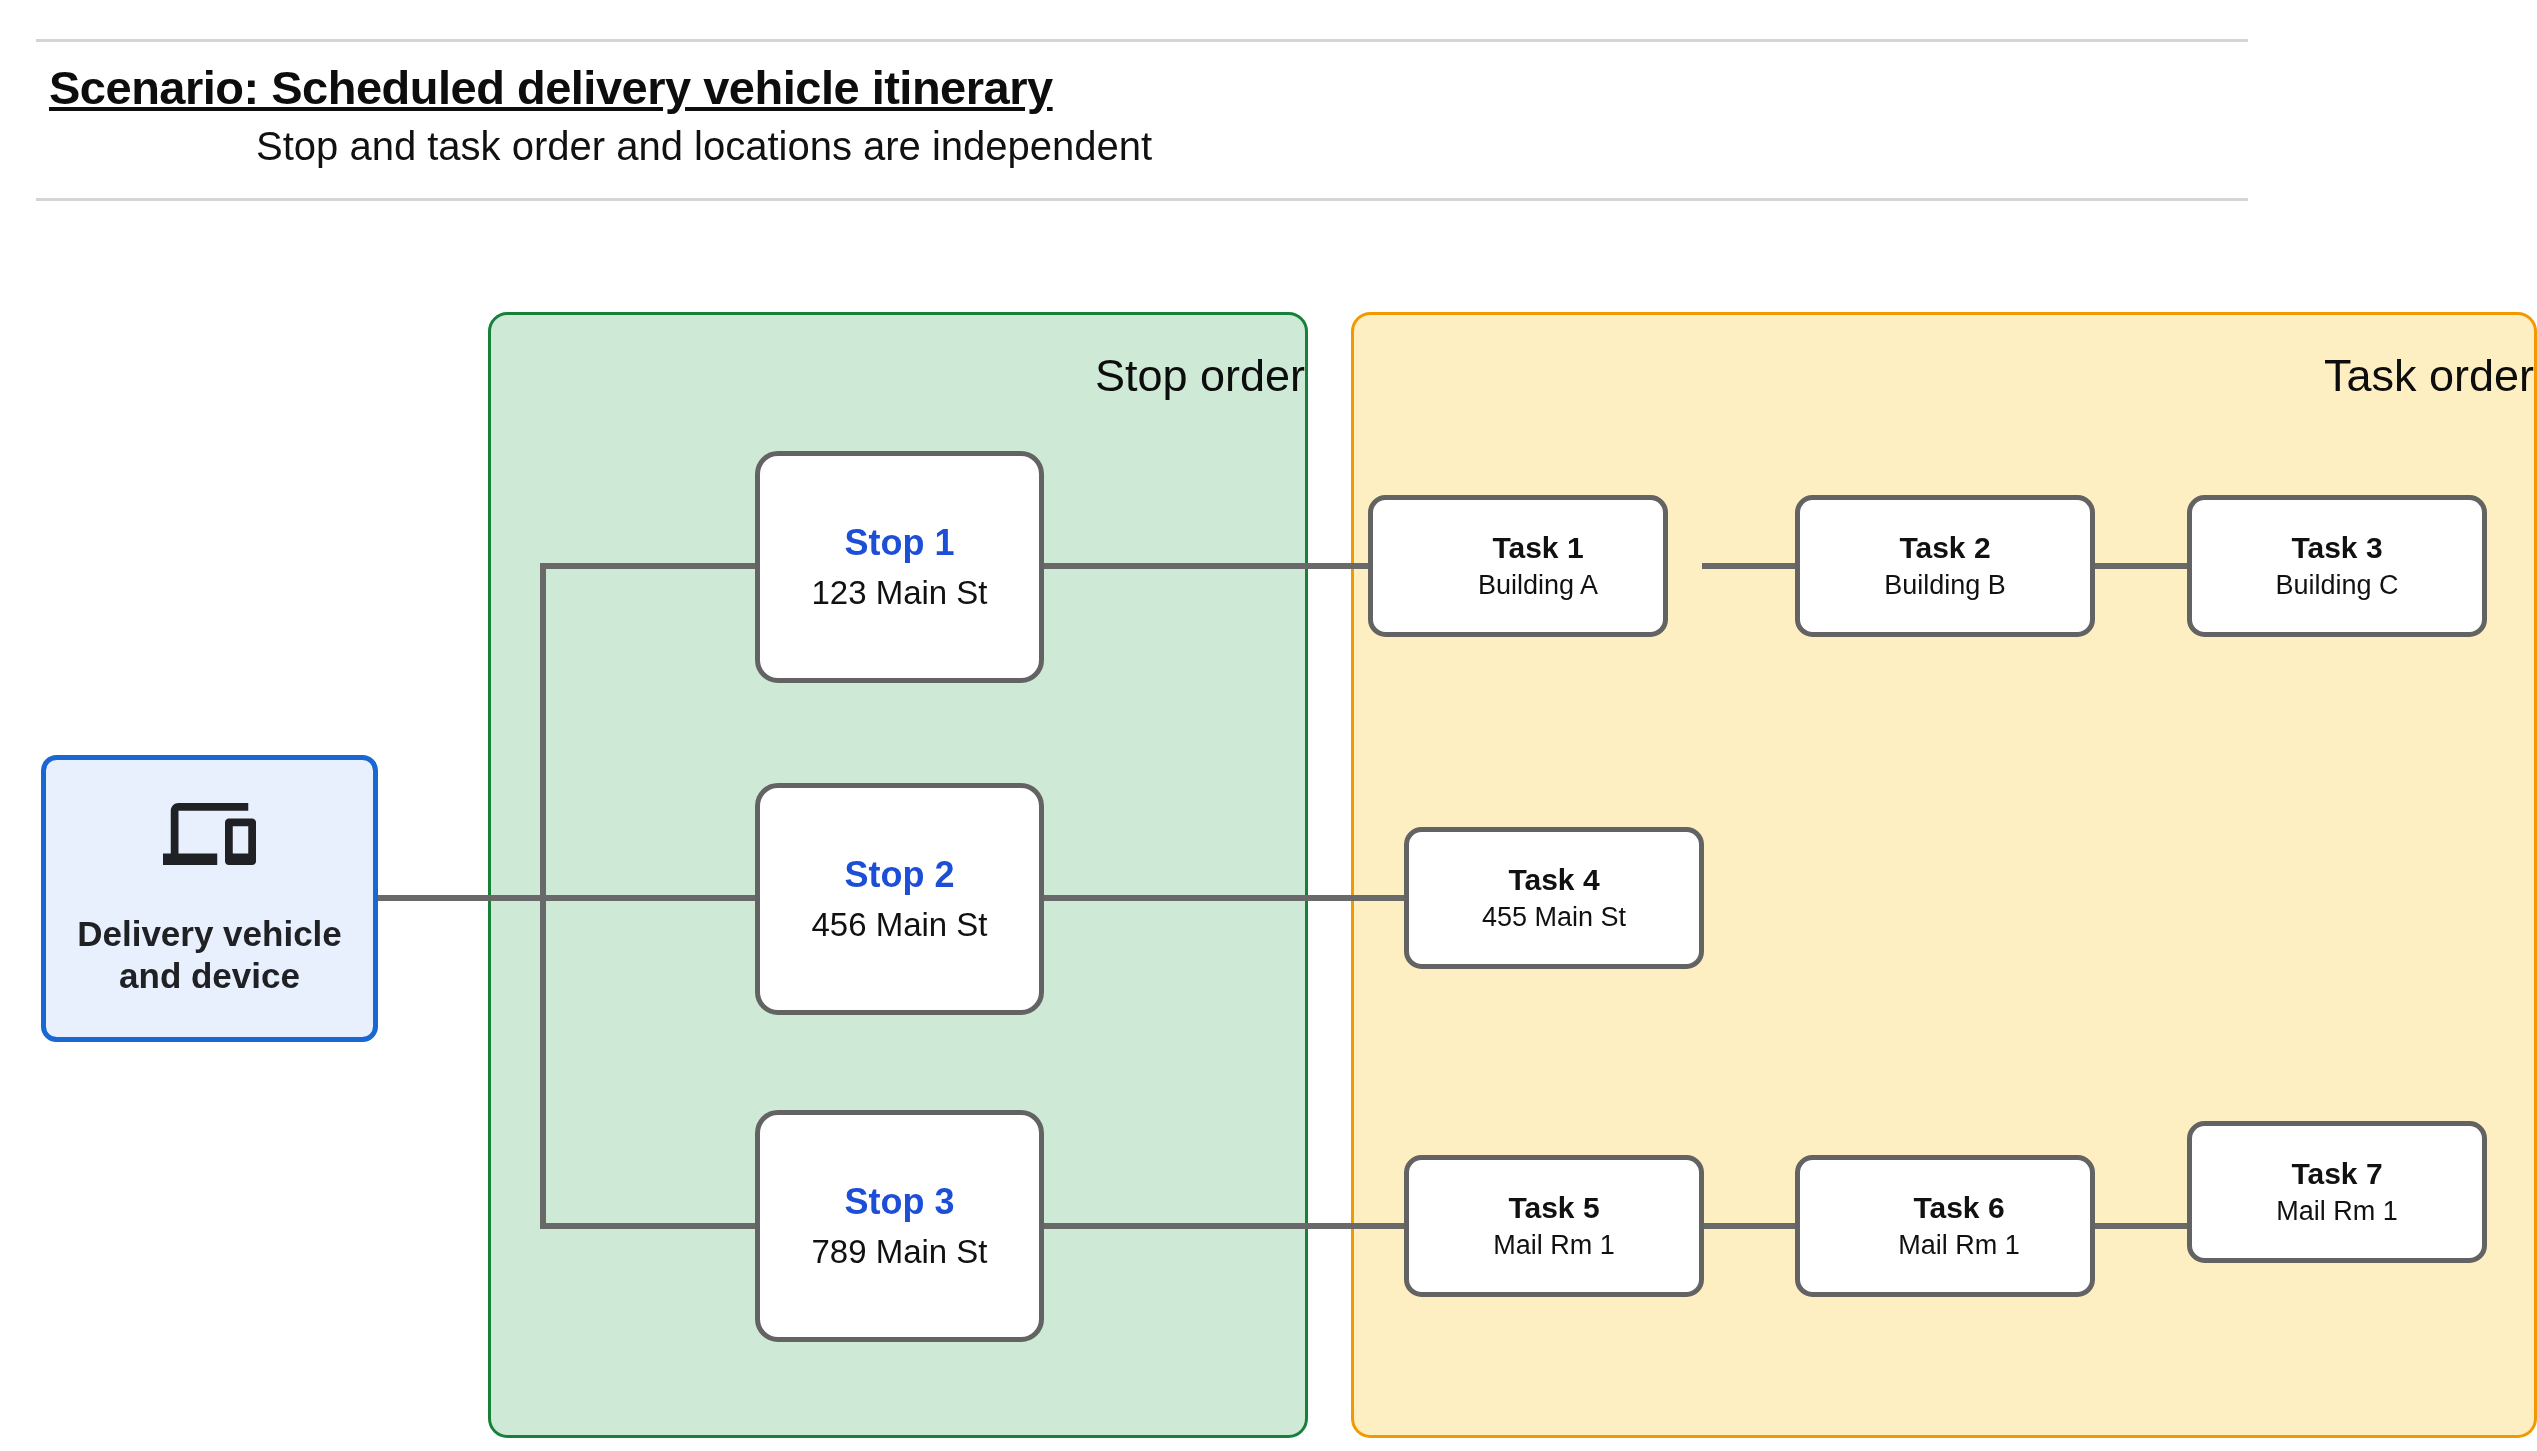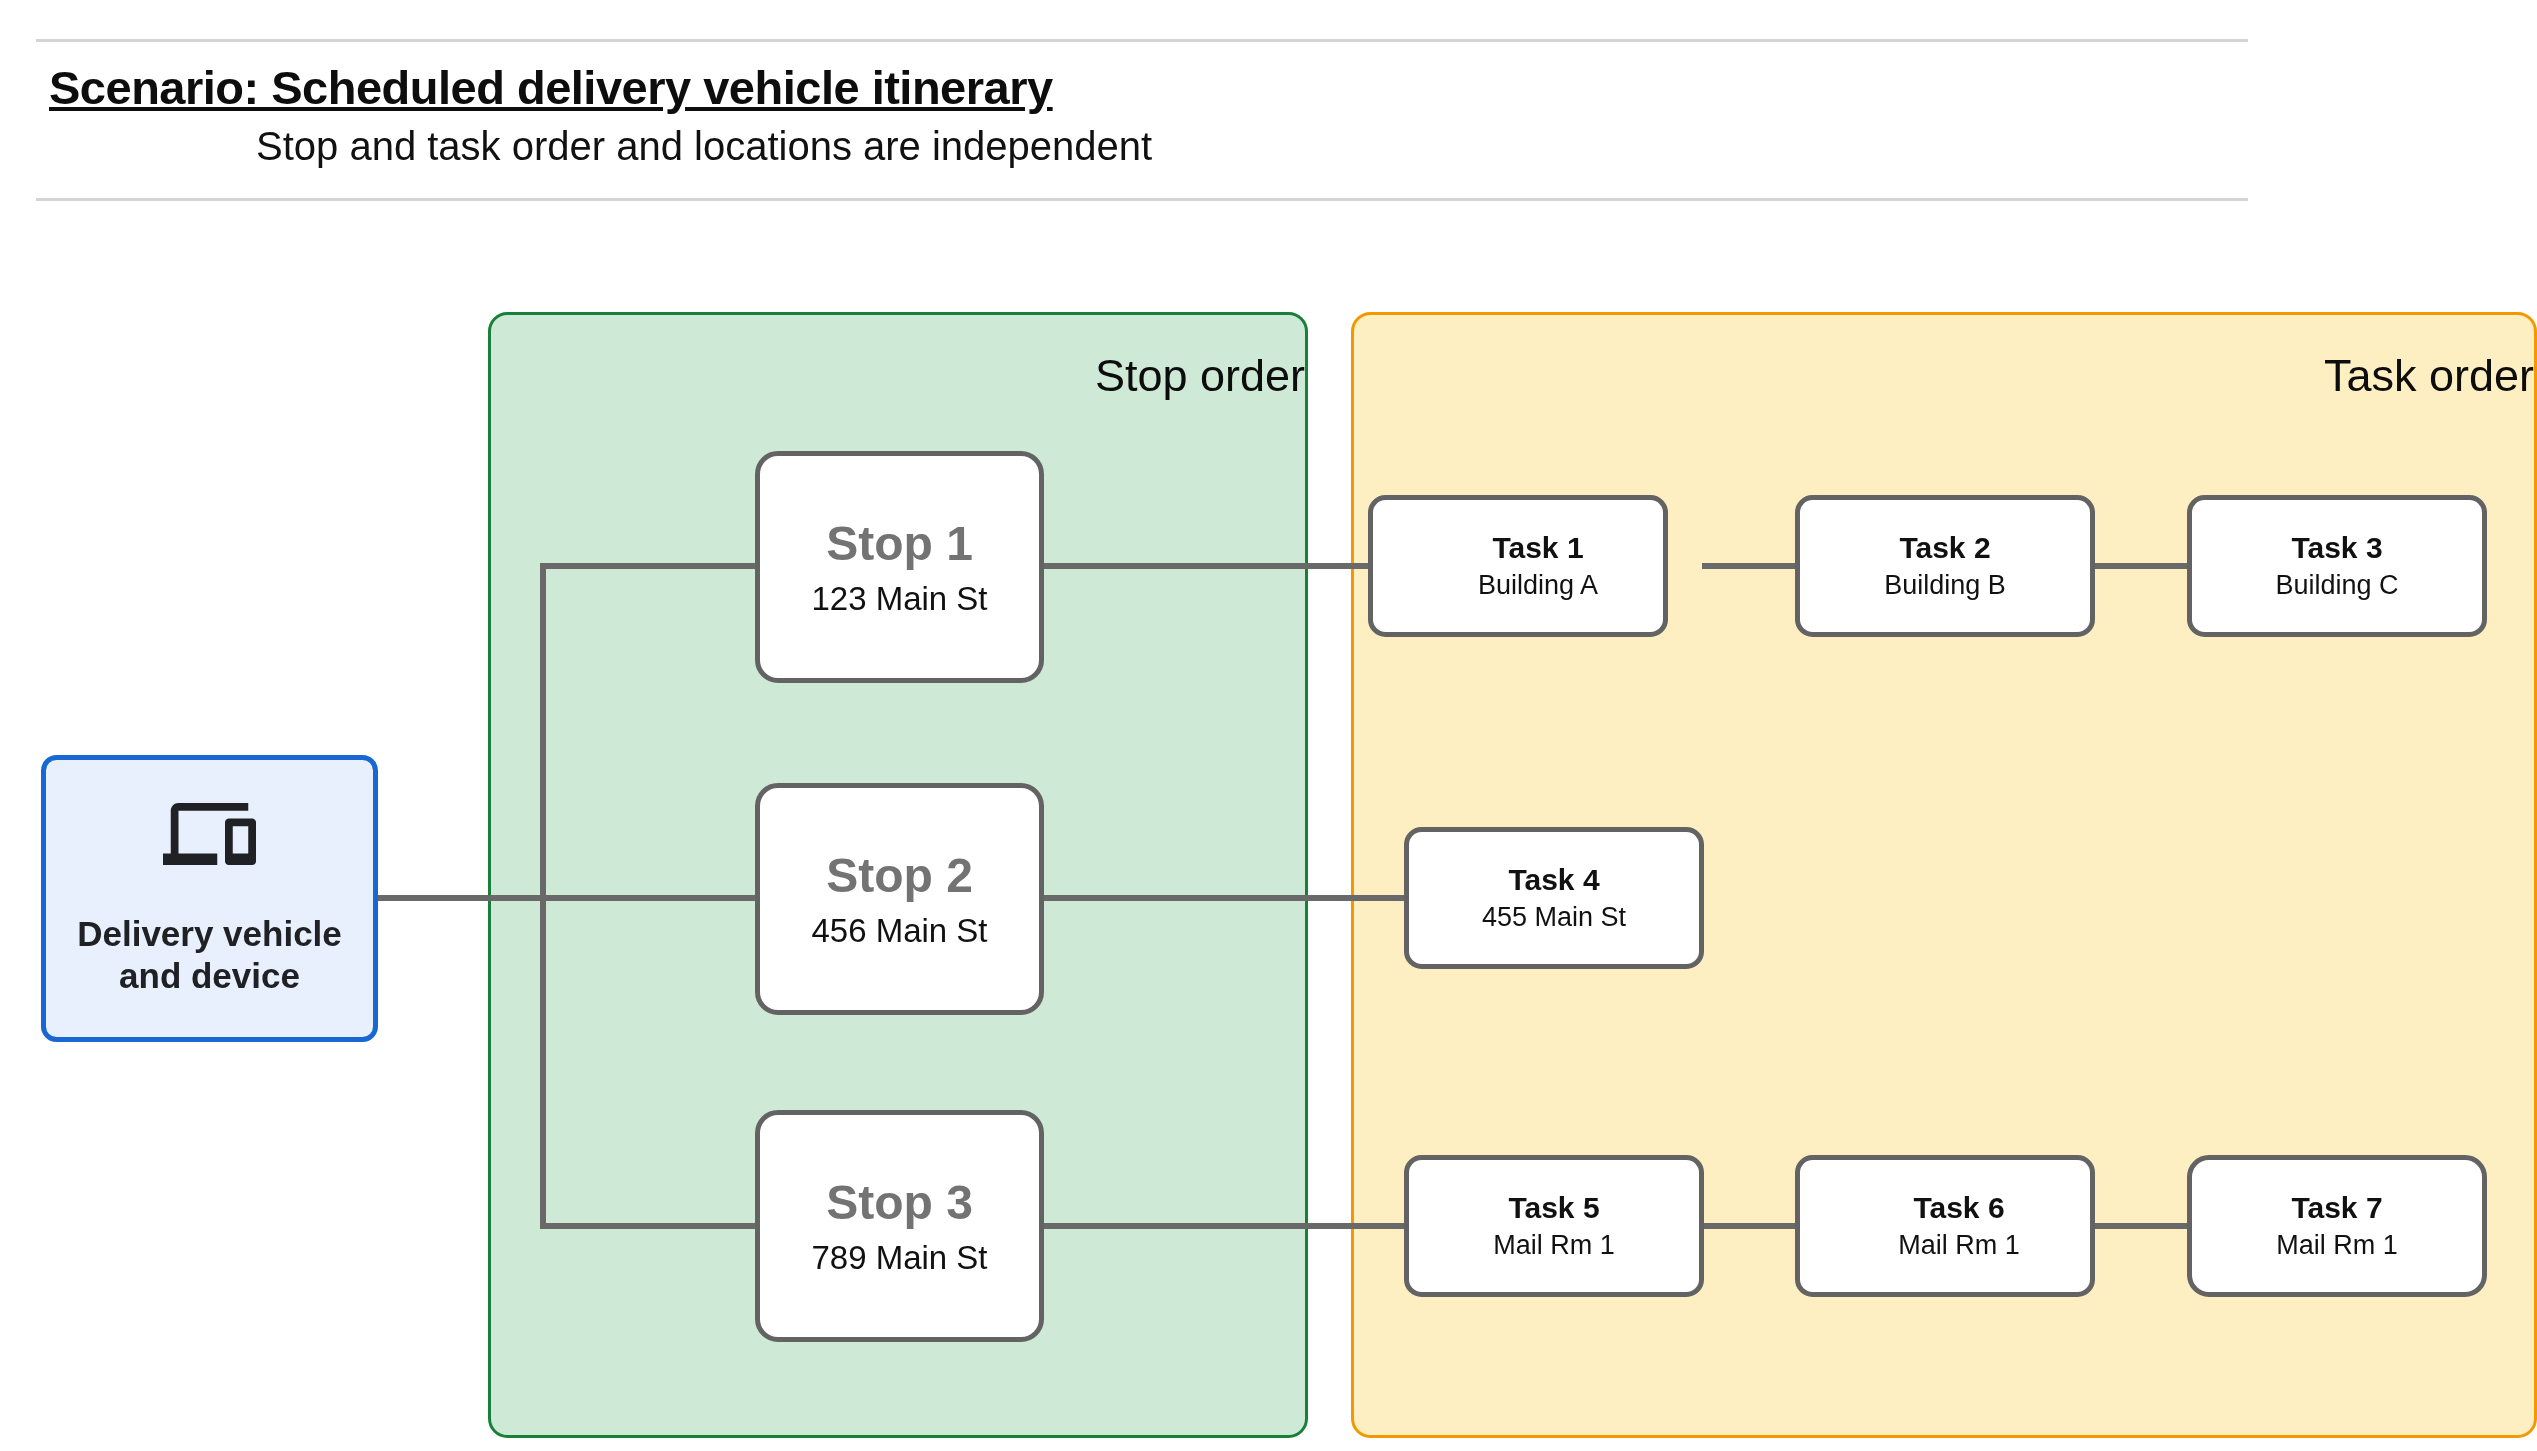--- a/index.html
+++ b/index.html
@@ -20,21 +20,21 @@
   .panel-title{position:absolute;top:35px;left:0;width:100%;text-align:right;font-size:45px;font-weight:normal;color:#0d0d0d;}
 
   
   .conn{position:absolute;background:#696969;z-index:2;}
 
   
   .node{position:absolute;background:#ffffff;border:5.8px solid #636363;box-sizing:border-box;
         display:flex;flex-direction:column;align-items:center;justify-content:center;text-align:center;z-index:3;}
   .stop-node{left:755px;width:289px;height:232px;border-radius:23px;gap:9.7px;}
   .task-node{width:300px;height:142px;border-radius:17.5px;gap:4.8px;}
-  .stop-title{font-size:48px;font-weight:bold;color:#737373;}
+  .stop-title{font-size:36px;font-weight:bold;color:#1d4ed8;}
   .stop-sub{font-size:33px;color:#111;}
   .task-title{font-size:30px;font-weight:bold;color:#111;}
   .task-sub{font-size:27px;color:#111;}
 
   .vehicle-node{position:absolute;left:41px;top:755px;width:337px;height:287px;background:#E8F0FE;
         border:5.8px solid #1967D2;border-radius:15.5px;box-sizing:border-box;z-index:3;
         display:flex;flex-direction:column;align-items:center;justify-content:space-between;
         padding:43px 11.6px 39px 11.6px;}
   .vehicle-label{font-size:35px;font-weight:bold;color:#202124;text-align:center;line-height:1.22;width:271px;}
   .vehicle-icon{width:93px;height:62px;}
@@ -107,19 +107,19 @@
   </div>
 
   <div class="node task-node" style="left:1404px;top:1155px;">
     <div class="task-title">Task 5</div>
     <div class="task-sub">Mail Rm 1</div>
   </div>
   <div class="node task-node" style="left:1795px;top:1155px;padding-left:28px;">
     <div class="task-title">Task 6</div>
     <div class="task-sub">Mail Rm 1</div>
   </div>
-  <div class="node task-node" style="left:2187px;top:1155px;border-radius:22px;">
+  <div class="node task-node" style="left:2187px;top:1121px;">
     <div class="task-title">Task 7</div>
     <div class="task-sub">Mail Rm 1</div>
   </div>
 
 </div>
 
 
 </body></html>

